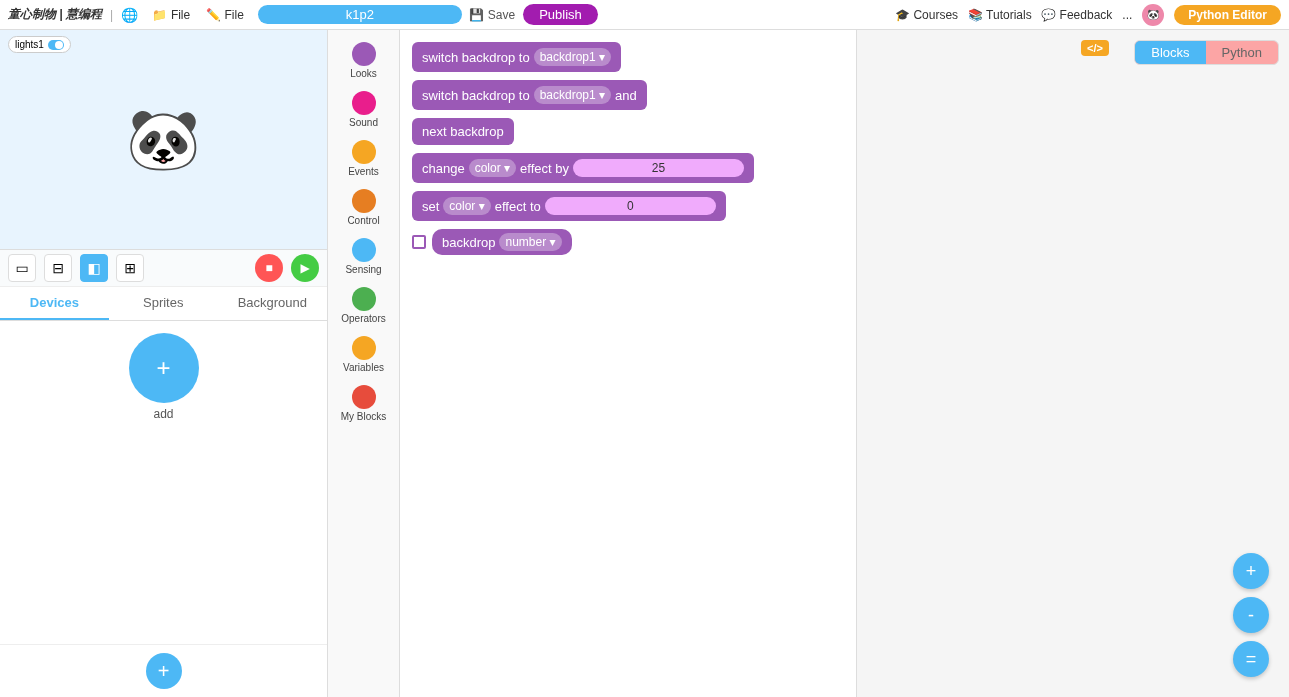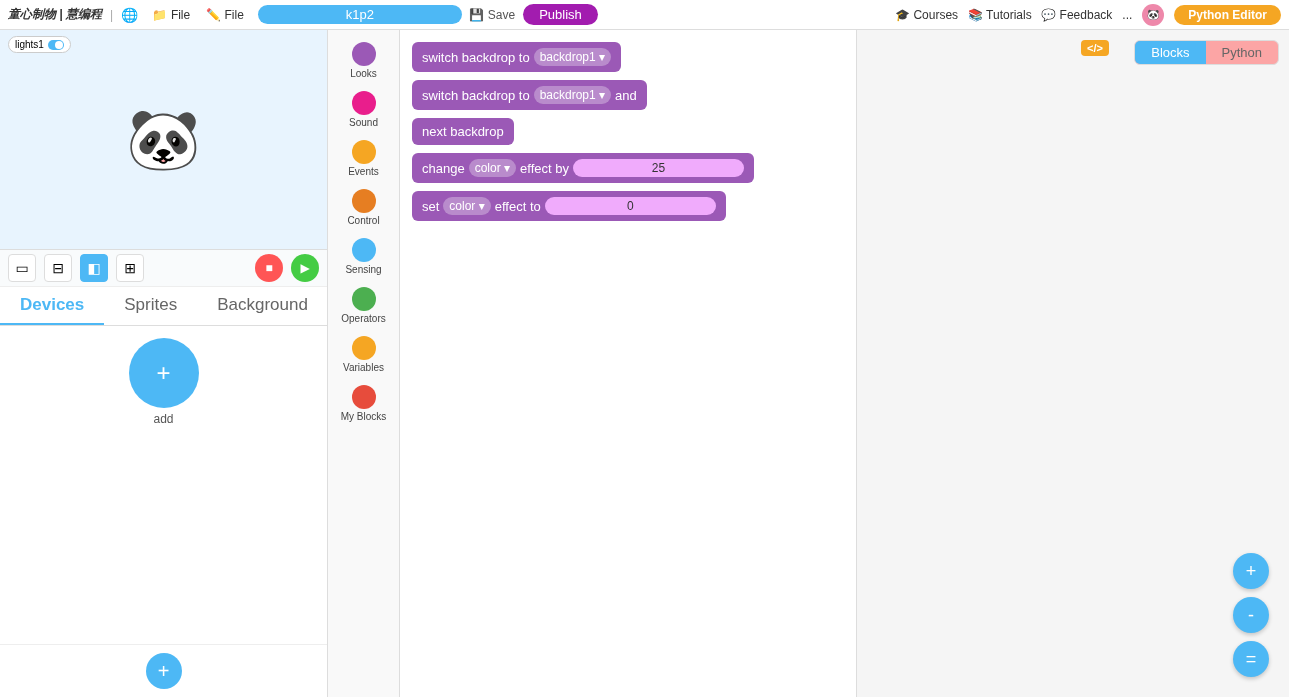--- a/index.html
+++ b/index.html
@@ -187,21 +187,21 @@
 
     
     .panel-tabs {
       display: flex;
       border-bottom: 1px solid #ddd;
     }
     .panel-tab {
       flex: 1;
       text-align: center;
       padding: 8px 20px;
-      font-size: 17px;
+      font-size: 13px;
       color: #666;
       cursor: pointer;
       border-bottom: 2px solid transparent;
     }
     .panel-tab.active {
       color: #4db8f5;
       border-bottom: 2px solid #4db8f5;
       font-weight: bold;
     }
 
@@ -557,20 +557,27 @@
     </div>
 
     <div class="block block-purple">
       <span>set</span>
       <span class="block-dropdown">color ▾</span>
       <span>effect to</span>
       <input class="block-input" type="text" value="0" style="">
     </div>
 
 
+    <div style="display:inline-flex;align-items:center;gap:6px;">
+      <div class="block-checkbox"></div>
+      <div class="block-reporter">
+        <span>backdrop</span>
+        <span class="block-dropdown">number ▾</span>
+      </div>
+    </div>
 
   </div>
 
   <div class="code-area">
 
     <div class="view-toggle">
       <button class="view-toggle-btn active">Blocks</button>
       <button class="view-toggle-btn">Python</button>
     </div>
 

